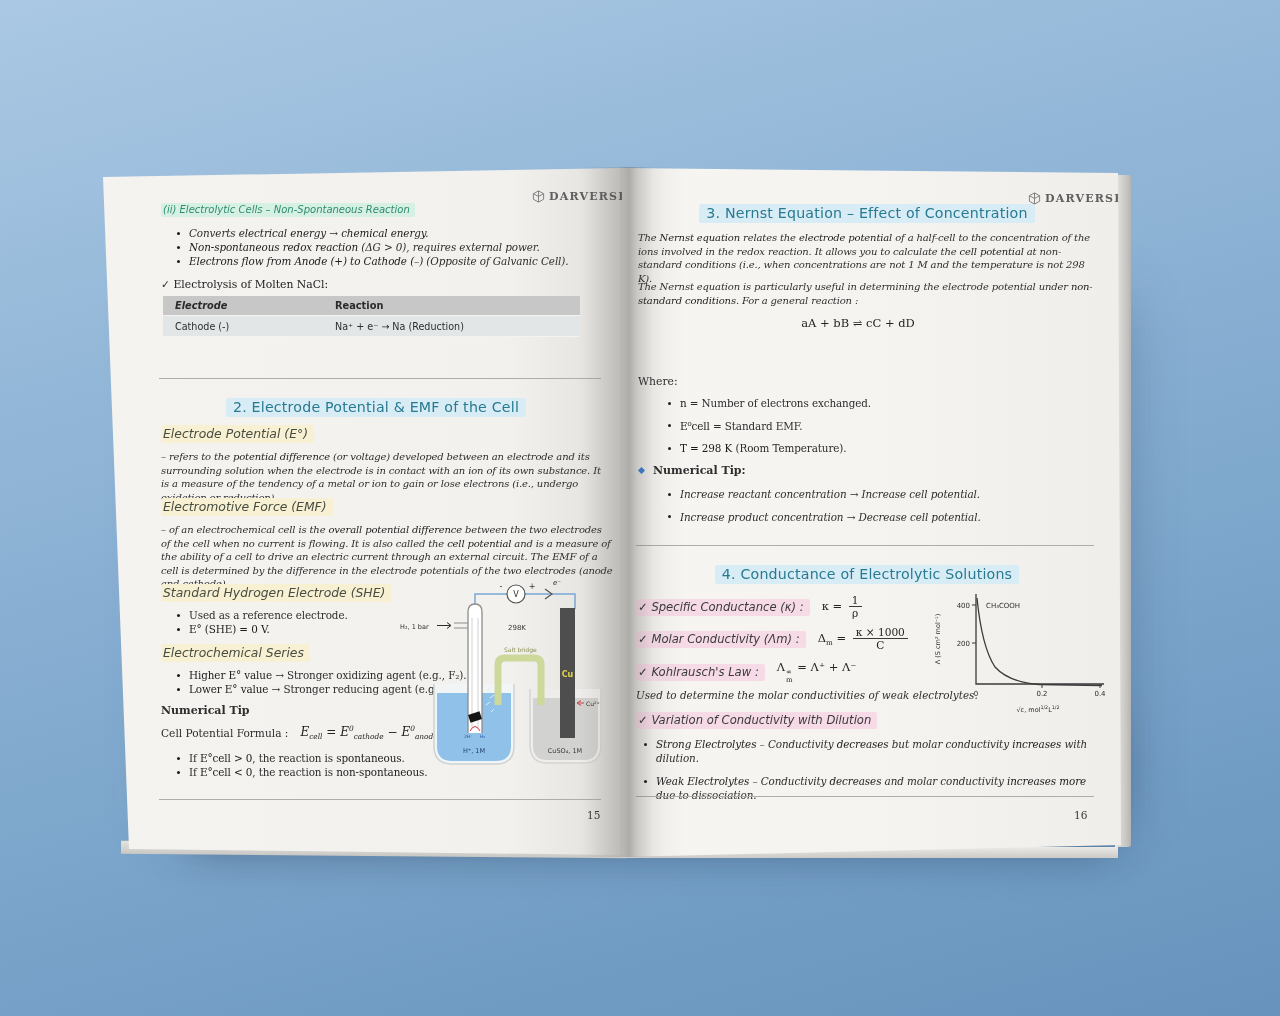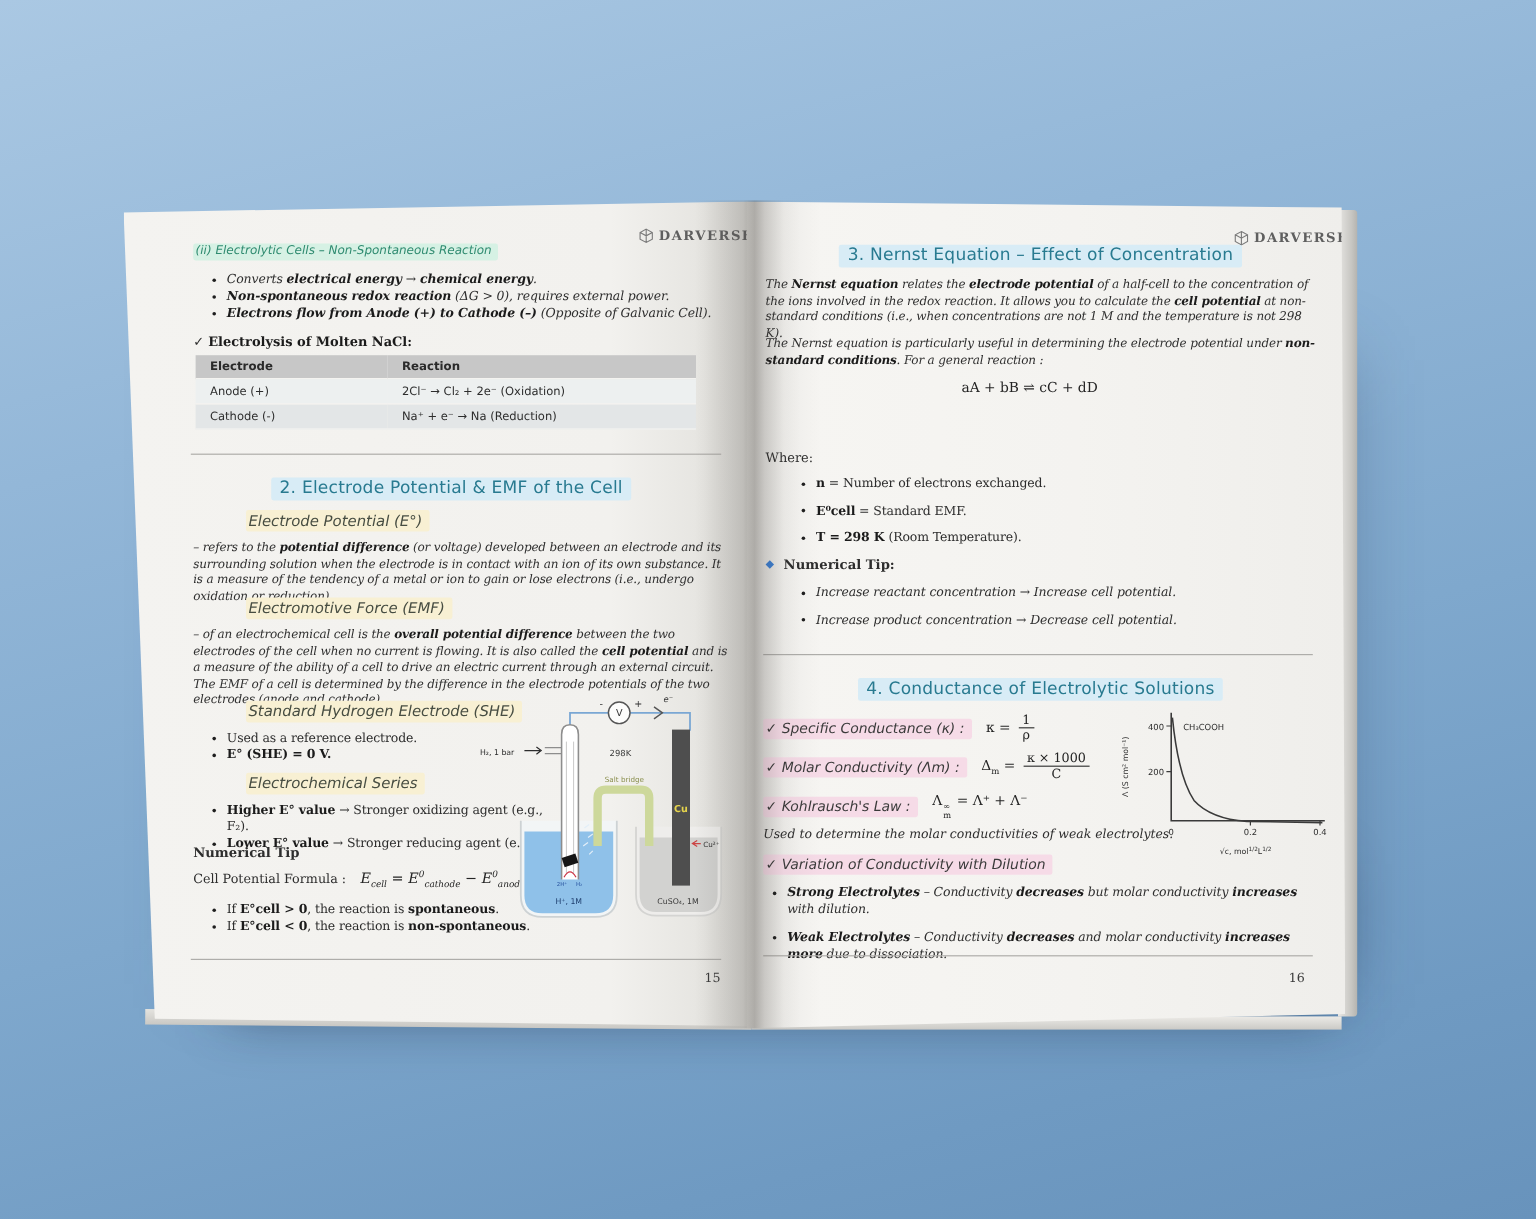--- a/index.html
+++ b/index.html
@@ -24,28 +24,28 @@
   .page-left .content{left:26px;top:5px;width:494px;height:687px;}
   .page-right .content{left:0;top:5px;width:496px;height:689px;}
   .spine{position:absolute;left:476px;top:4px;width:106px;height:690px;pointer-events:none;
     background:linear-gradient(to right,rgba(80,75,70,0) 0%,rgba(80,75,70,.16) 38%,rgba(60,55,50,.30) 47%,rgba(60,55,50,.18) 55%,rgba(80,75,70,.05) 70%,rgba(80,75,70,0) 100%);}
   .blk{position:absolute;}
   
   .logo{display:flex;align-items:center;gap:4px;color:#6d6d6d;}
   .logo-text{font-size:11px;letter-spacing:1.2px;color:#5f5f5f;font-weight:bold;font-family:"DejaVu Serif",serif;}
   .serif{font-family:"DejaVu Serif","DejaVu Sans",serif;font-style:normal;color:#2d2d2d;}
   .serif-i{font-family:"DejaVu Serif","DejaVu Sans",serif;font-style:italic;color:#2e2e2e;}
-  .b{font-weight:bold;color:#1b1b1b;}
+  .b{font-weight:normal;color:#1b1b1b;}
   .i{font-style:italic;}
   sub,sup{font-size:.62em;}
   .h-green{font-size:10px;font-style:italic;color:#2f8b70;}
   .h-green .hl{background:#d6f1e4;padding:1px 5px 2px 2px;border-radius:2px;}
   .sec-title{font-size:14.2px;color:#287a90;text-align:center;letter-spacing:.2px;}
   .sec-title .hl{background:#d8ecf6;padding:1px 7px 2px;border-radius:2px;}
-  .h-yellow{font-size:12.4px;font-style:italic;color:#474d42;margin-left:44px;}
+  .h-yellow{font-size:12.4px;font-style:italic;color:#474d42;}
   .h-yellow .hl{background:#f8f0d3;padding:1px 6px 2px 2px;border-radius:2px;}
   .h-pink{font-size:11.6px;font-style:italic;color:#3a3a3a;}
   .h-pink .hl{background:#f6dbe7;padding:1px 6px 2px 2px;border-radius:2px;}
   .para{font-size:10px;line-height:13.6px;letter-spacing:-.15px;}
   .ul{list-style:none;margin:0;padding:0;}
   .ul li{position:relative;padding-left:16px;font-size:10.4px;line-height:14px;letter-spacing:-.1px;}
   .ul li::before{content:"";position:absolute;left:4px;top:5.5px;width:3.4px;height:3.4px;border-radius:50%;background:#1e1e1e;}
   .ul.sp li{margin-bottom:8.5px;}
   .ul.sp2 li{margin-bottom:9px;}
   .check-line{font-size:10.8px;}
@@ -98,26 +98,22 @@
           <li>Converts <span class="b">electrical energy</span> → <span class="b">chemical energy</span>.</li>
           <li><span class="b">Non-spontaneous redox reaction</span> (ΔG &gt; 0), requires external power.</li>
           <li><span class="b">Electrons flow from Anode (+) to Cathode (–)</span> (Opposite of Galvanic Cell).</li>
         </ul>
 
         <div class="blk serif check-line" style="left:32px;top:110px;">✓ <span class="b">Electrolysis of Molten NaCl:</span></div>
 
         <table class="tbl blk" style="left:34px;top:128px;">
           <tbody>
               <tr>
-            <th style="width:140px;">Electrode</th>
+            <th style="width:140px;font-style:italic;">Electrode</th>
             <th>Reaction</th>
-          </tr>
-          <tr class="r1">
-            <td>Anode (+)</td>
-            <td>2Cl⁻ → Cl₂ + 2e⁻ (Oxidation)</td>
           </tr>
           <tr class="r2">
             <td>Cathode (-)</td>
             <td>Na⁺ + e⁻ → Na (Reduction)</td>
           </tr>
         </tbody>
           </table>
 
         <div class="blk hr" style="left:30px;top:210px;width:442px;"></div>
 

